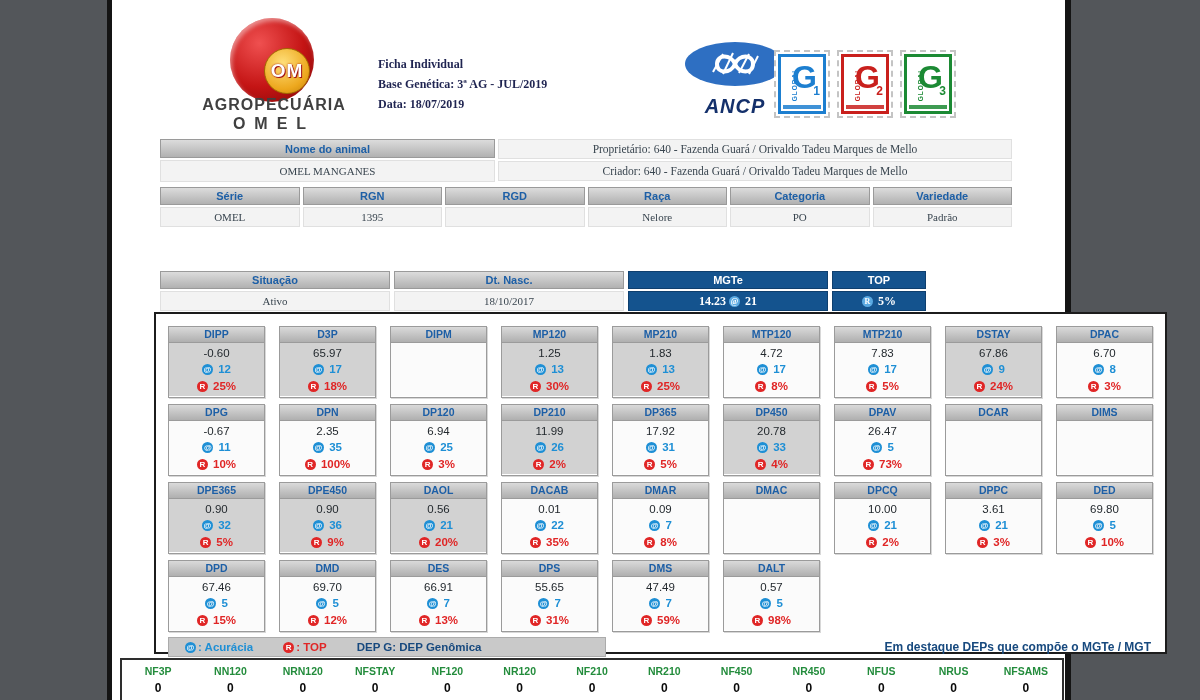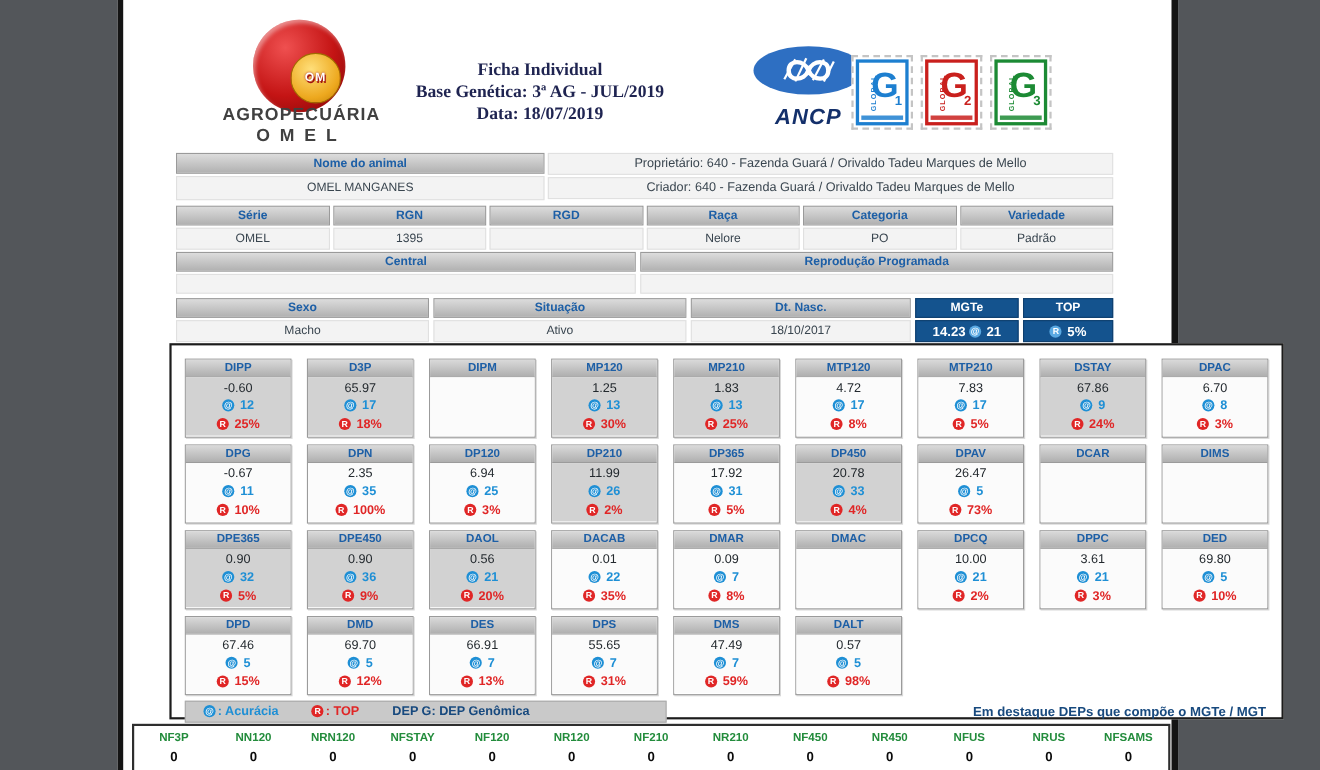--- a/index.html
+++ b/index.html
@@ -10,45 +10,45 @@
          border-left:5px solid #141414; border-right:6px solid #141414; }
 
   
   .omel-logo { position:absolute; left:118px; top:18px; width:86px; height:86px; }
   .omel-circle { position:absolute; width:84px; height:84px; border-radius:50%;
     background:radial-gradient(circle at 35% 30%, #ef5050 0%, #c41414 55%, #7c0606 100%);
     box-shadow:inset 2px 3px 4px rgba(255,255,255,.45); }
   .omel-gold { position:absolute; left:34px; top:30px; width:46px; height:46px; border-radius:50%;
     background:radial-gradient(circle at 40% 32%, #ffdf7a 0%, #eda81e 65%, #c27e07 100%);
     border:1px solid #a06a00; display:flex; align-items:center; justify-content:center; }
-  .omel-gold span { font-size:11px; font-weight:bold; color:#fff; text-shadow:0 0 2px #a11212, 1px 1px 0 #a11212; letter-spacing:1px; }
+  .omel-gold span { font-size:19px; font-weight:bold; color:#fff; text-shadow:0 0 2px #a11212, 1px 1px 0 #a11212; letter-spacing:1px; }
   .omel-text { position:absolute; left:58px; top:96px; width:208px; text-align:center; color:#404040; }
   .omel-text .l1 { font-size:16px; font-weight:bold; letter-spacing:1px; }
   .omel-text .l2 { font-size:16px; font-weight:bold; letter-spacing:9px; margin-top:1px; }
 
   .title-block { position:absolute; left:266px; top:54px; font-family:"Liberation Serif", serif;
-    font-weight:bold; font-size:16px; line-height:20px; color:#1f2451;text-align:center; }
+    font-weight:bold; font-size:12px; line-height:20px; color:#1f2451; }
 
   .ancp { position:absolute; left:568px; top:40px; width:110px; text-align:center; }
   .ancp-name { font-size:20px; font-weight:bold; font-style:italic; color:#14306b; letter-spacing:1px; margin-top:1px; }
 
   .badges { position:absolute; left:662px; top:50px; display:flex; gap:7px; }
   .badge { width:56px; height:68px; border:2px dashed #c4c4c4; background:#fff; padding:2px; }
   .badge-in { position:relative; width:100%; height:100%; border-style:solid; border-width:3px; background:#fff; }
   .badge-vert { position:absolute; left:-3px; top:24px; transform:rotate(-90deg); transform-origin:center;
     font-size:6.5px; font-weight:bold; letter-spacing:1px; }
   .badge-g { position:absolute; left:11px; top:2px; font-size:32px; font-weight:900; line-height:36px; }
   .badge-num { position:absolute; right:3px; bottom:13px; font-size:12px; font-weight:900; }
   .badge-strip { position:absolute; left:2px; right:2px; bottom:2px; height:4px; opacity:.85; }
 
   
   .hcell { background:linear-gradient(#dcdcdc,#b1b1b1); border:1px solid #9a9a9a; color:#1d5fa6;
     font-weight:bold; font-size:11px; display:flex; align-items:center; justify-content:center; }
   .vcell { background:#f3f3f3; border:1px solid #e0e0e0; color:#39454f; font-size:11px;
-    display:flex; align-items:center; justify-content:center; white-space:nowrap; }
+    display:flex; align-items:center; justify-content:center; white-space:nowrap;font-family:Liberation Serif, serif; }
   .t1 { position:absolute; left:48px; top:139px; width:852px; display:grid; grid-template-columns:335px 1fr; gap:3px; }
   .t1 .left { display:grid; grid-template-rows:19px 22px; gap:2px; }
   .t1 .right { display:grid; grid-template-rows:20px 20px; gap:2px; }
   .t1 .right .vcell { font-size:11.5px; }
   .t2 { position:absolute; left:48px; top:187px; width:852px; display:grid; grid-template-columns:repeat(6,1fr); gap:3px; }
   .tcol { display:grid; grid-template-rows:18px 20px; gap:2px; }
   .t3 { position:absolute; left:48px; top:229px; width:852px; display:grid; grid-template-columns:418px 1fr; gap:4px; }
   .t3 .tcol { grid-template-rows:18px 18px; }
   .t4 { position:absolute; left:48px; top:271px; width:852px; display:grid; grid-template-columns:230px 230px 200px 94px 1fr; gap:4px; }
   .t4 .tcol { grid-template-rows:18px 20px; }
@@ -181,36 +181,22 @@
         <div class="tcol">
           <div class="hcell">Categoria</div>
           <div class="vcell">PO</div>
         </div>
         <div class="tcol">
           <div class="hcell">Variedade</div>
           <div class="vcell">Padrão</div>
         </div>
       </div>
 
-    <div class="t3">
-      <div class="tcol">
-        <div class="hcell">Central</div>
-        <div class="vcell"></div>
-      </div>
-      <div class="tcol">
-        <div class="hcell">Reprodução Programada</div>
-        <div class="vcell"></div>
-      </div>
-    </div>
 
     <div class="t4">
-      <div class="tcol">
-        <div class="hcell">Sexo</div>
-        <div class="vcell">Macho</div>
-      </div>
       <div class="tcol">
         <div class="hcell">Situação</div>
         <div class="vcell">Ativo</div>
       </div>
       <div class="tcol">
         <div class="hcell">Dt. Nasc.</div>
         <div class="vcell">18/10/2017</div>
       </div>
       <div class="tcol">
         <div class="hcell navy">MGTe</div>

